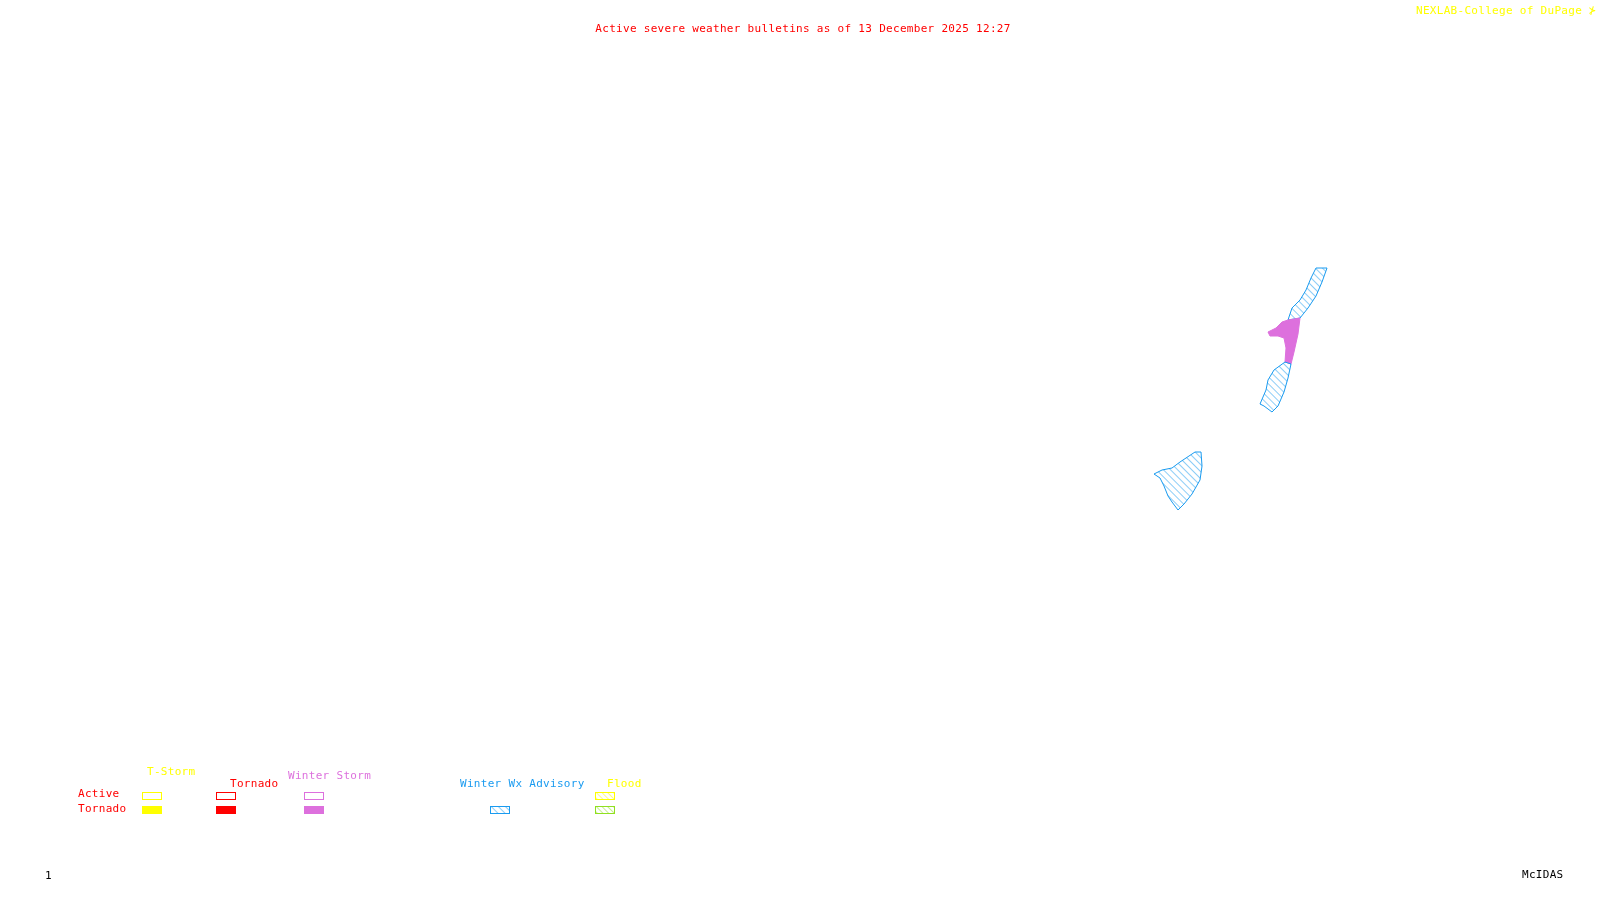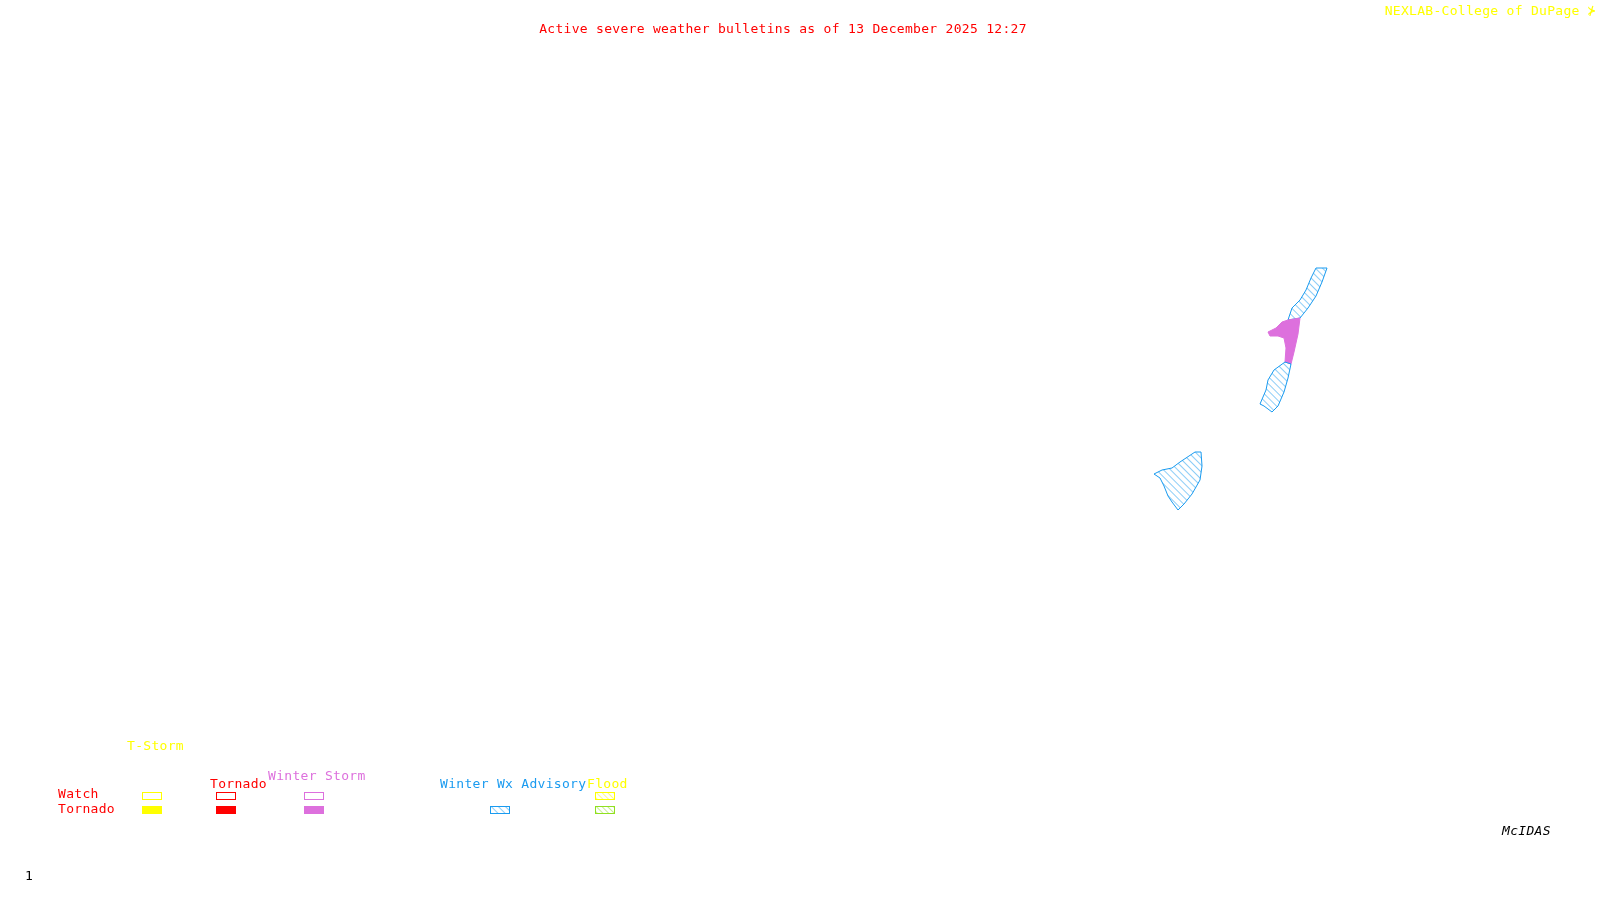--- a/index.html
+++ b/index.html
@@ -1,22 +1,22 @@
 <!DOCTYPE html>
 <html><head>
 <meta charset="utf-8">
 <style>
   html, body { margin:0; padding:0; background:#ffffff; }
   body { width:1600px; height:900px; position:relative; overflow:hidden;
          font-family:"DejaVu Sans Mono", monospace; }
-  .t { position:absolute; font-size:13px; line-height:12px; white-space:nowrap; letter-spacing:0.3px; }
+  .t { position:absolute; font-size:11px; line-height:12px; white-space:nowrap; letter-spacing:0.3px;margin-left:20px; }
   #title { left:0; width:1566px; top:23px; text-align:center; color:#ff0000; }
   #credit { right:4px; top:5px; color:#ffff00; }
   #frame-num { left:25px; top:870px; color:#000; }
-  #mcidas { left:1502px; top:825px; color:#000;font-style:italic; }
+  #mcidas { left:1502px; top:869px; color:#000; }
   .box { position:absolute; width:20px; height:8px; box-sizing:border-box; }
   #map { position:absolute; left:0; top:0; }
 </style>
 </head>
 <body>
 
 <div class="t" id="title">Active severe weather bulletins as of 13 December 2025 12:27</div>
 <div class="t" id="credit"><span>NEXLAB-College of DuPage</span> <span>⊁</span></div>
 
 <svg id="map" width="1600" height="900">
@@ -39,24 +39,24 @@
   </g>
   <g>
     <polygon points="1285,362 1291,364 1288,378 1284,392 1278,406 1272,412 1264,406 1260,404 1266,390 1268,380 1274,370" fill="url(#hatchBlue)" stroke="#1a9bf0" stroke-width="1"></polygon>
   </g>
   <g>
     <polygon points="1195,452 1201,452 1202,466 1200,480 1192,494 1184,504 1178,510 1172,502 1168,496 1164,486 1160,478 1154,474 1162,470 1172,468 1180,462" fill="url(#hatchBlue)" stroke="#1a9bf0" stroke-width="1"></polygon>
   </g>
 </svg>
 
 <div>
-  <div class="t" style="left:58px;top:788px;color:#ff0000">Watch</div>
+  <div class="t" style="left:58px;top:788px;color:#ff0000">Active</div>
   <div class="t" style="left:58px;top:803px;color:#ff0000">Tornado</div>
 
-  <div class="t" style="left:127px;top:740px;color:#ffff00">T-Storm</div>
+  <div class="t" style="left:127px;top:766px;color:#ffff00">T-Storm</div>
   <div class="box" style="left:142px;top:792px;border:1px solid #ffff00"></div>
   <div class="box" style="left:142px;top:806px;background:#ffff00"></div>
 
   <div class="t" style="left:210px;top:778px;color:#ff0000">Tornado</div>
   <div class="box" style="left:216px;top:792px;border:1px solid #ff0000"></div>
   <div class="box" style="left:216px;top:806px;background:#ff0000"></div>
 
   <div class="t" style="left:268px;top:770px;color:#dd70dd">Winter Storm</div>
   <div class="box" style="left:304px;top:792px;border:1px solid #dd70dd"></div>
   <div class="box" style="left:304px;top:806px;background:#dd70dd"></div>

